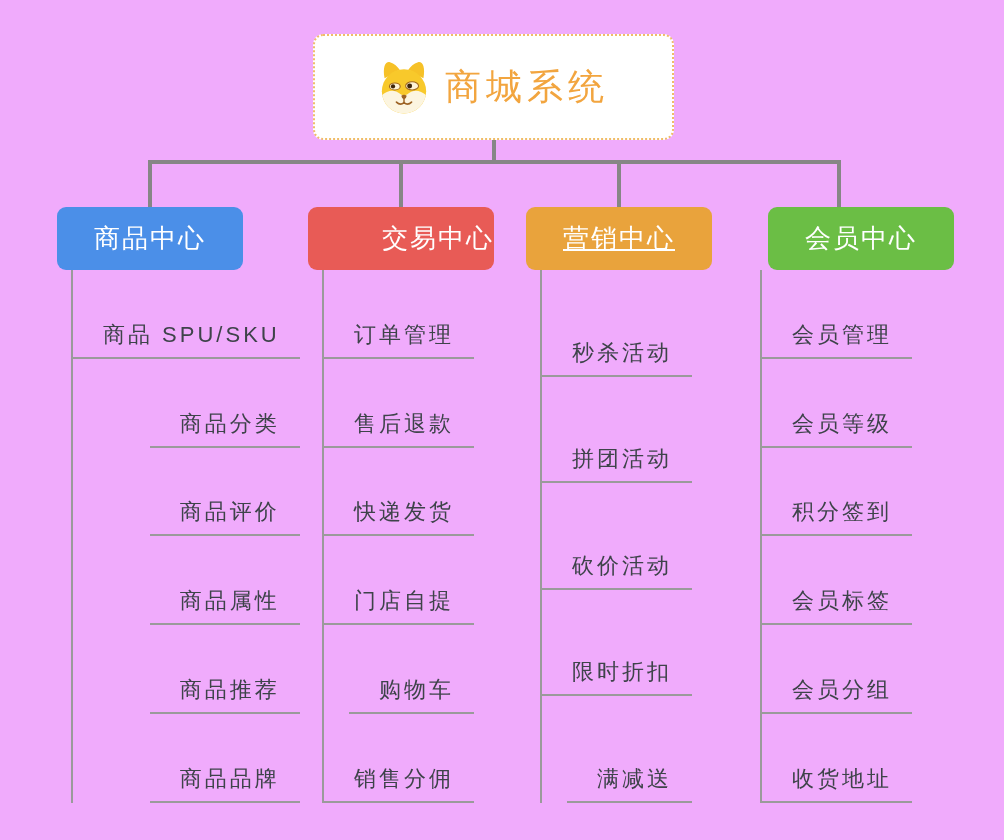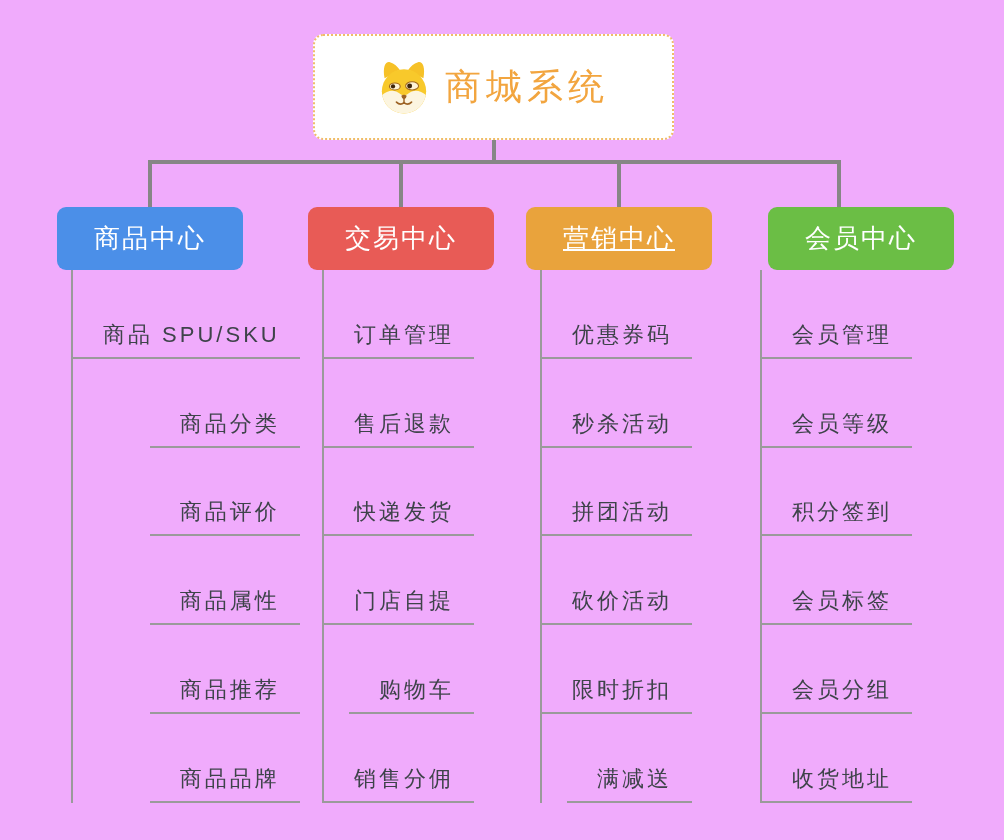--- a/index.html
+++ b/index.html
@@ -114,21 +114,21 @@
   <div class="connector root-drop"></div>
   <div class="connector bus"></div>
   <div class="connector drop drop-1"></div>
   <div class="connector drop drop-2"></div>
   <div class="connector drop drop-3"></div>
   <div class="connector drop drop-4"></div>
 
   <div class="branch-box branch-1" style="background-color: rgb(75, 143, 232);">
     <span>商品中心</span>
   </div>
-  <div class="branch-box branch-2" style="background-color: rgb(232, 91, 86);">
+  <div class="branch-box branch-2" style="background-color: rgb(232, 91, 86); justify-content: flex-end;">
     <span>交易中心</span>
   </div>
   <div class="branch-box branch-3" style="background-color: rgb(233, 163, 60);">
     <span>营销中心</span>
   </div>
   <div class="branch-box branch-4" style="background-color: rgb(107, 190, 69);">
     <span>会员中心</span>
   </div>
 
   <div class="child-col col-1">
@@ -143,21 +143,20 @@
   <div class="child-col col-2">
     <div class="child-row">订单管理</div>
     <div class="child-row">售后退款</div>
     <div class="child-row">快递发货</div>
     <div class="child-row">门店自提</div>
     <div class="child-row">购物车</div>
     <div class="child-row">销售分佣</div>
   </div>
 
   <div class="child-col col-3">
-    <div class="child-row">优惠券码</div>
     <div class="child-row">秒杀活动</div>
     <div class="child-row">拼团活动</div>
     <div class="child-row">砍价活动</div>
     <div class="child-row">限时折扣</div>
     <div class="child-row">满减送</div>
   </div>
 
   <div class="child-col col-4">
     <div class="child-row">会员管理</div>
     <div class="child-row">会员等级</div>

